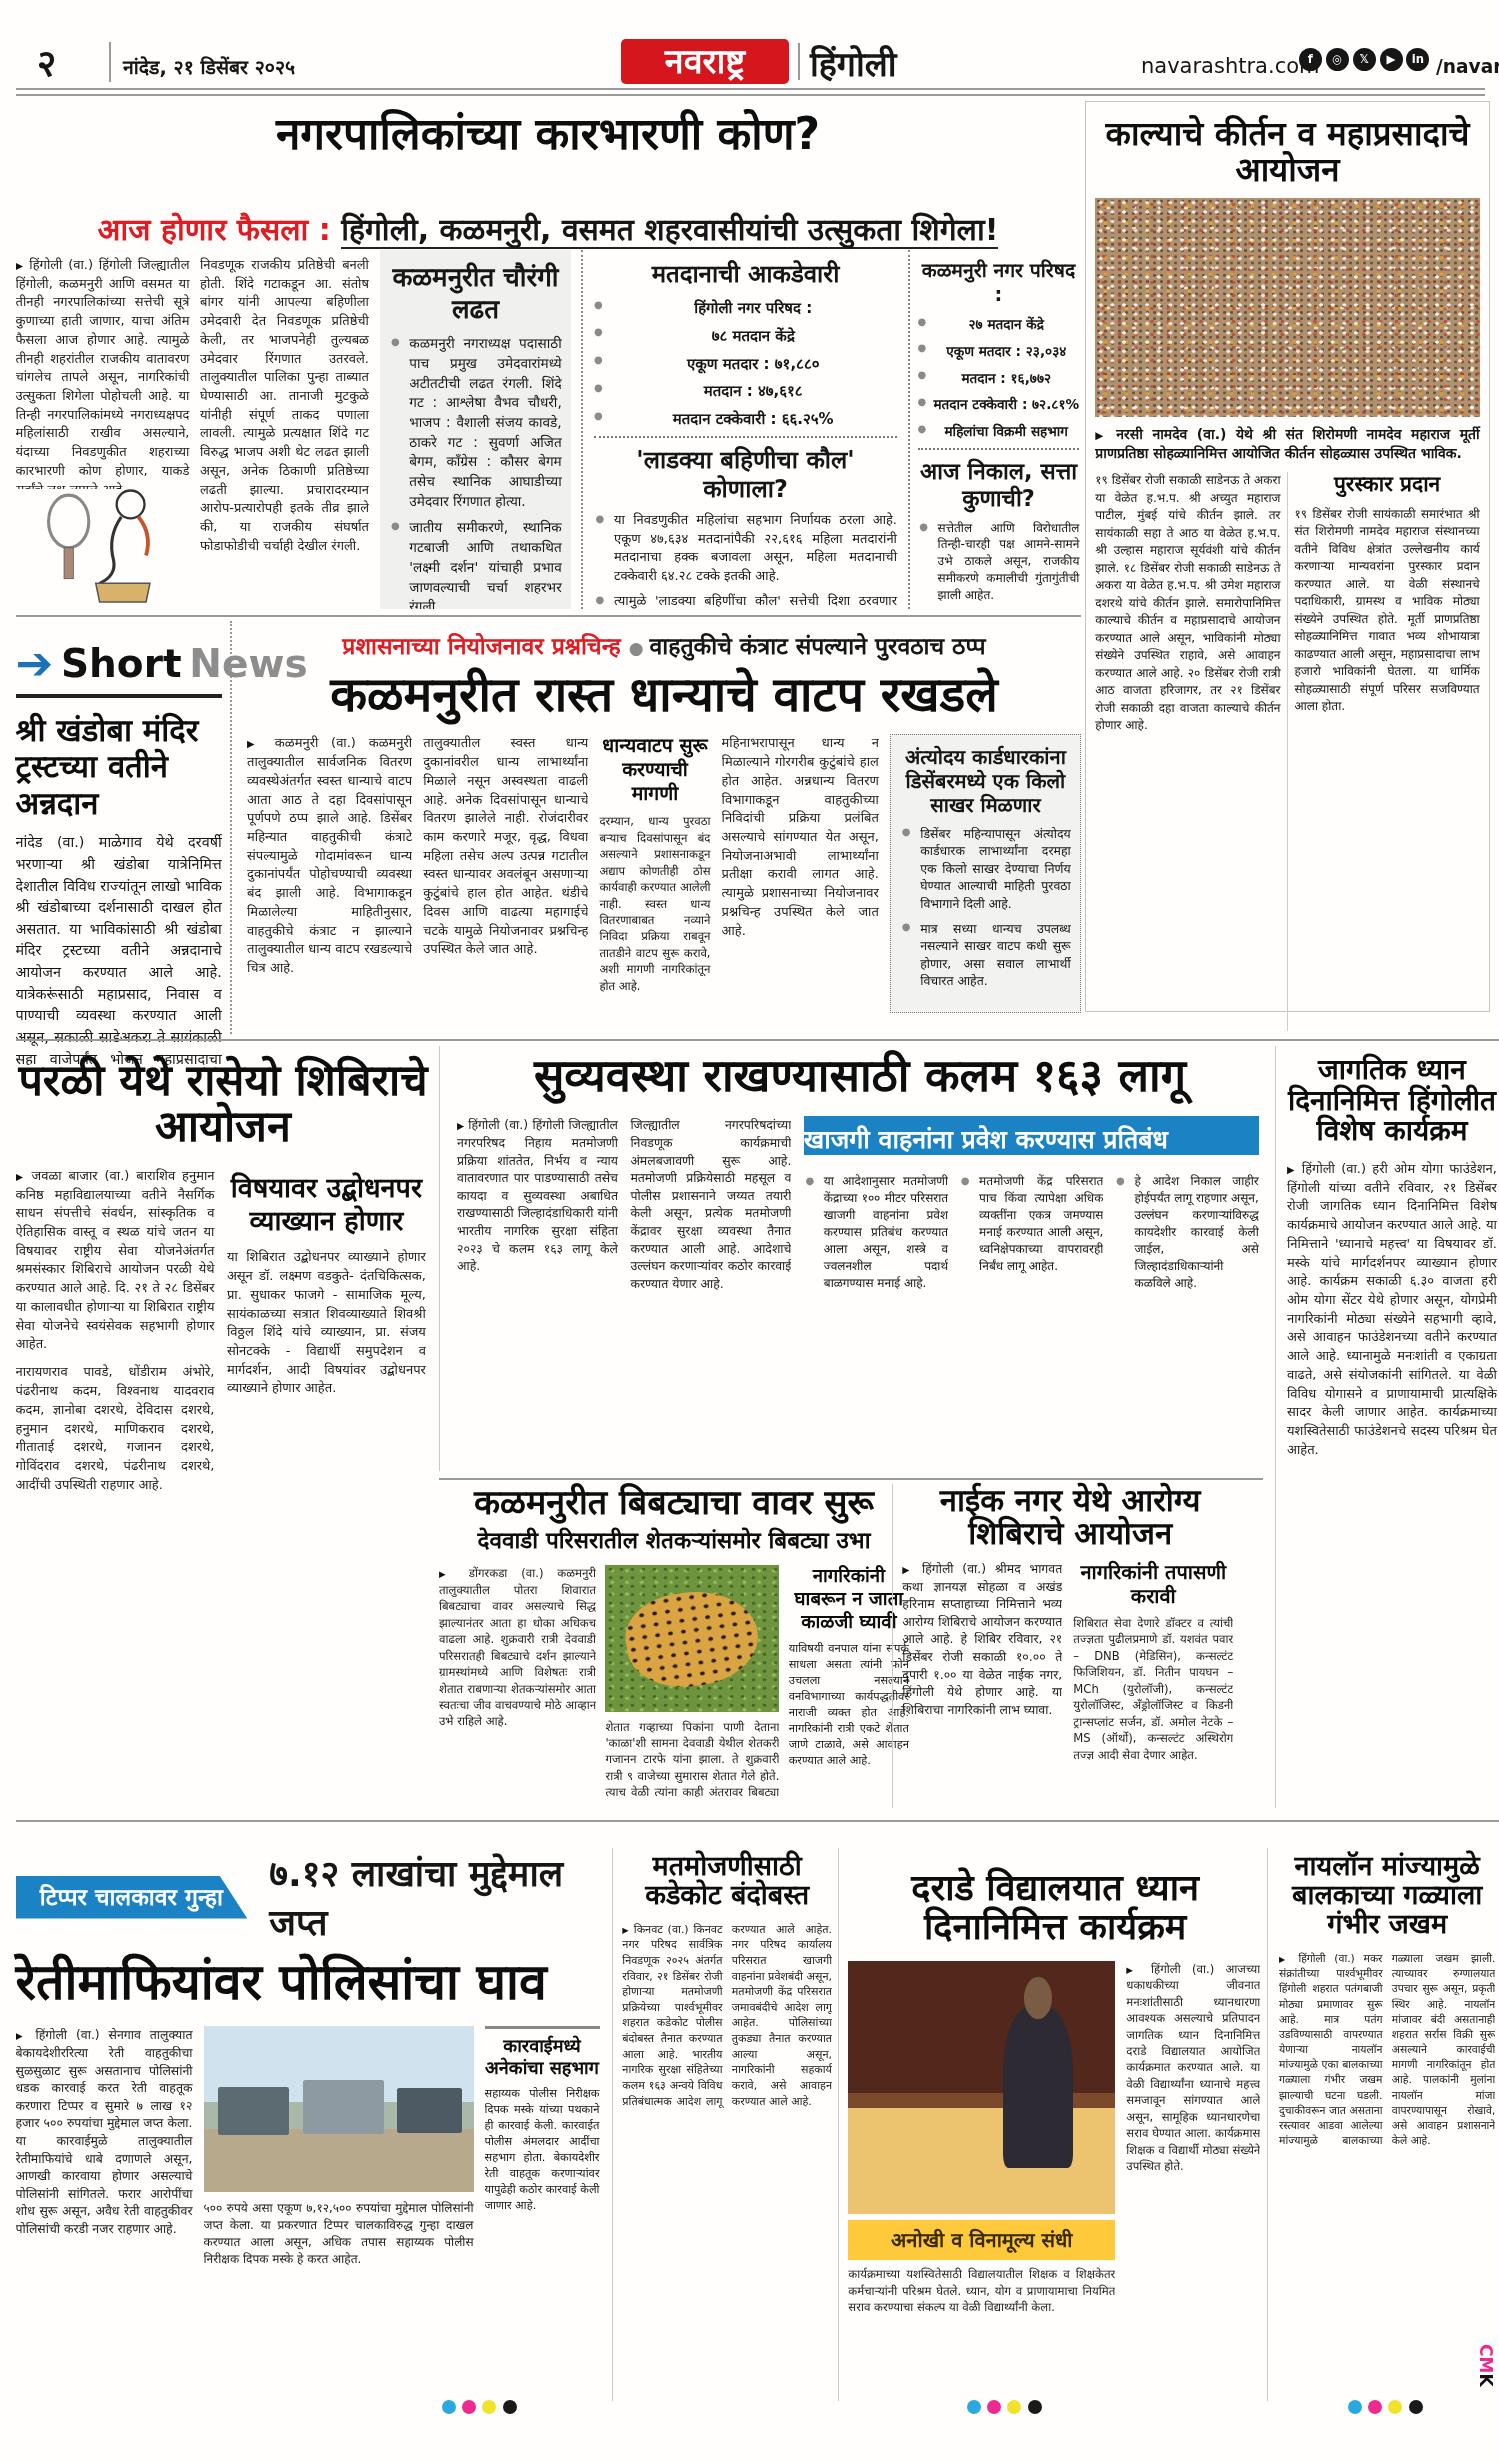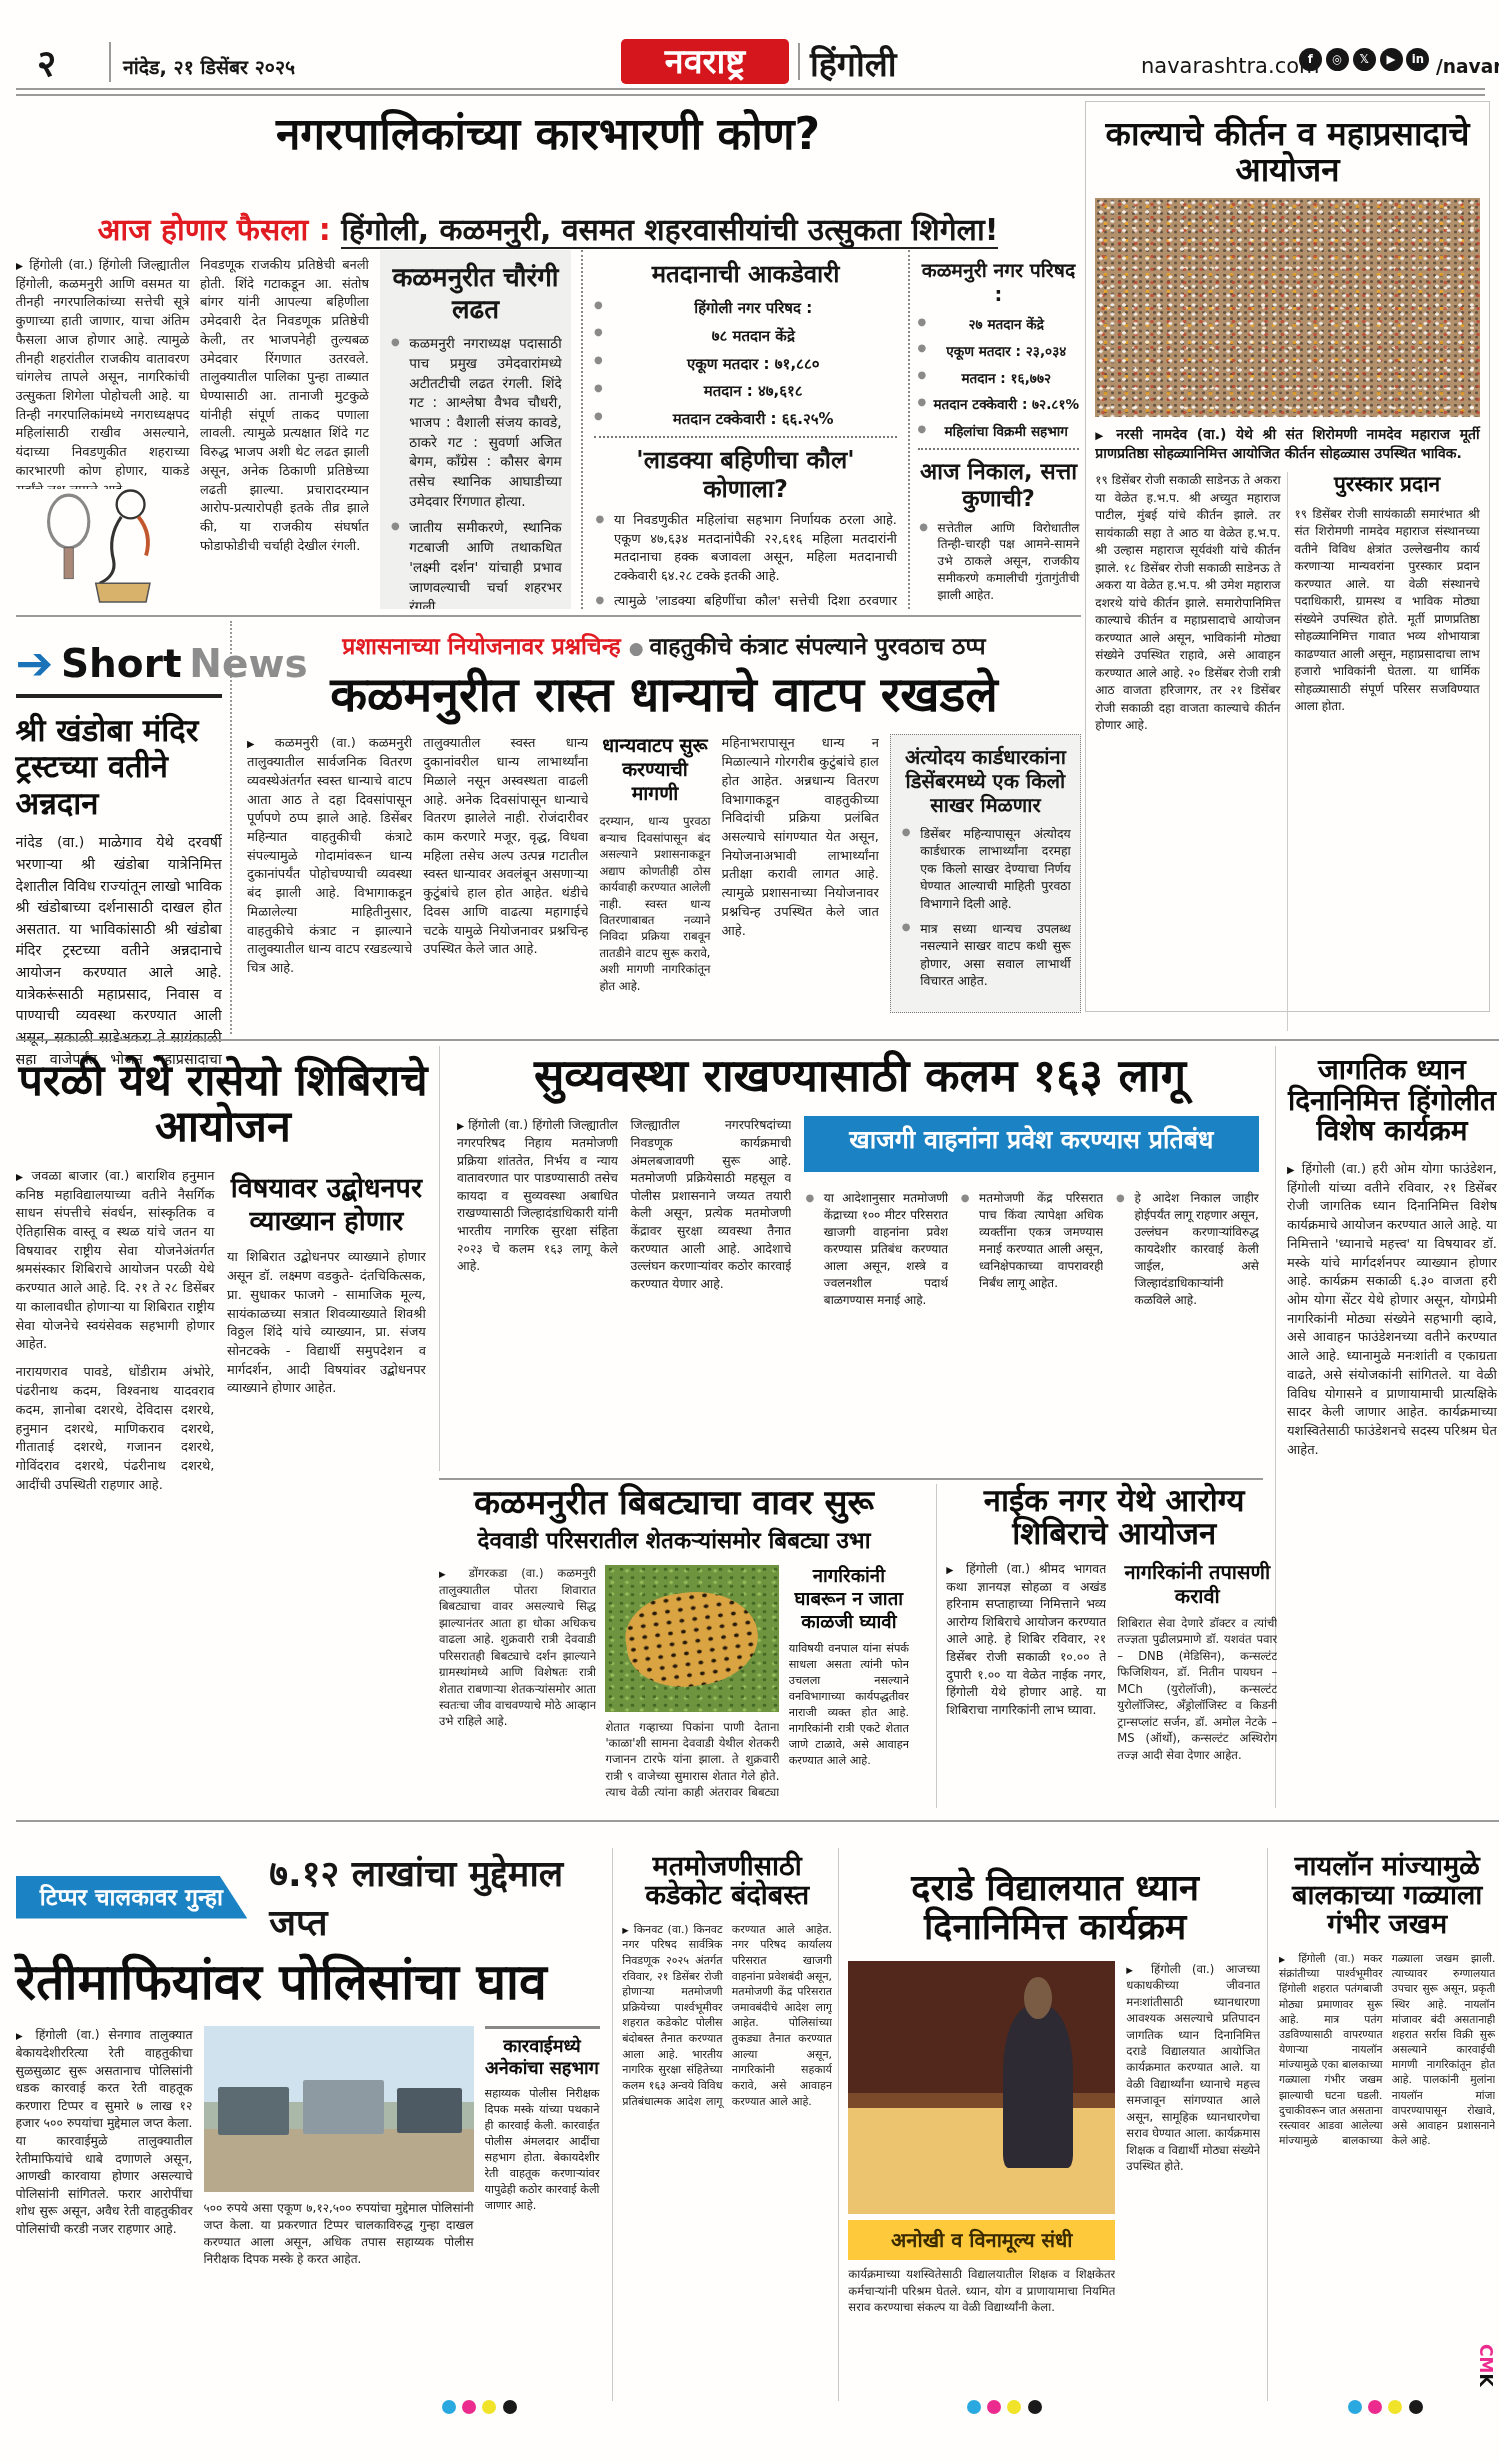--- a/index.html
+++ b/index.html
@@ -174,21 +174,21 @@
     </div>
   </div>
 </div>
 
 <div class="abs" style="left:439px;top:1046px;width:824px;height:425px;border-left:0.8px solid #c9c9c9;padding-left:17px;box-sizing:border-box;">
   <div class="hl c" style="font-size:45px;margin-top:6.2px;">सुव्यवस्था राखण्यासाठी कलम १६३ लागू</div>
   <div style="display:flex;gap:12.4px;margin-top:15.5px;">
     <div class="clip small-txt j byl" style="width:161px;height:326px;font-size:12.4px;">हिंगोली (वा.) हिंगोली जिल्ह्यातील नगरपरिषद निहाय मतमोजणी प्रक्रिया शांततेत, निर्भय व न्याय वातावरणात पार पाडण्यासाठी तसेच कायदा व सुव्यवस्था अबाधित राखण्यासाठी जिल्हादंडाधिकारी यांनी भारतीय नागरिक सुरक्षा संहिता २०२३ चे कलम १६३ लागू केले आहे.</div>
     <div class="clip small-txt j" style="width:161px;height:326px;font-size:12.4px;">जिल्ह्यातील नगरपरिषदांच्या निवडणूक कार्यक्रमाची अंमलबजावणी सुरू आहे. मतमोजणी प्रक्रियेसाठी महसूल व पोलीस प्रशासनाने जय्यत तयारी केली असून, प्रत्येक मतमोजणी केंद्रावर सुरक्षा व्यवस्था तैनात करण्यात आली आहे. आदेशाचे उल्लंघन करणाऱ्यांवर कठोर कारवाई करण्यात येणार आहे.</div>
     <div style="width:455px;">
-      <div style="background:#1b82c4;color:#fff;font-size:25px;font-weight:800;text-align:center;line-height:48px;height:56px;">खाजगी वाहनांना प्रवेश करण्यास प्रतिबंध</div>
+      <div style="background:#1b82c4;color:#fff;font-size:25px;font-weight:800;text-align:left;line-height:48px;height:39px;">खाजगी वाहनांना प्रवेश करण्यास प्रतिबंध</div>
       <div style="display:flex;gap:11px;margin-top:11px;">
         <div class="dot-item j clip" style="width:144px;height:256px;font-size:12px;line-height:1.42;">या आदेशानुसार मतमोजणी केंद्राच्या १०० मीटर परिसरात खाजगी वाहनांना प्रवेश करण्यास प्रतिबंध करण्यात आला असून, शस्त्रे व ज्वलनशील पदार्थ बाळगण्यास मनाई आहे.</div>
         <div class="dot-item j clip" style="width:144px;height:256px;font-size:12px;line-height:1.42;">मतमोजणी केंद्र परिसरात पाच किंवा त्यापेक्षा अधिक व्यक्तींना एकत्र जमण्यास मनाई करण्यात आली असून, ध्वनिक्षेपकाच्या वापरावरही निर्बंध लागू आहेत.</div>
         <div class="dot-item j clip" style="width:144px;height:256px;font-size:12px;line-height:1.42;">हे आदेश निकाल जाहीर होईपर्यंत लागू राहणार असून, उल्लंघन करणाऱ्यांविरुद्ध कायदेशीर कारवाई केली जाईल, असे जिल्हादंडाधिकाऱ्यांनी कळविले आहे.</div>
       </div>
     </div>
   </div>
 </div>
 
 <div class="abs" style="left:1275px;top:1046px;width:225px;height:762px;border-left:0.8px solid #c9c9c9;padding:0 3.1px 0 11px;box-sizing:border-box;">
@@ -209,21 +209,21 @@
           </div>
       <div class="clip small-txt j" style="height:78px;margin-top:6.2px;">शेतात गव्हाच्या पिकांना पाणी देताना 'काळा'शी सामना देववाडी येथील शेतकरी गजानन टारफे यांना झाला. ते शुक्रवारी रात्री ९ वाजेच्या सुमारास शेतात गेले होते. त्याच वेळी त्यांना काही अंतरावर बिबट्या दिसून आला. टारफे यांनी आरडाओरड केल्यामुळे बिबट्या पळून गेला; मात्र या घटनेने संपूर्ण परिसरात खळबळ उडाली आहे.</div>
     </div>
     <div style="width:121px;">
       <div class="subhl" style="font-size:18.6px;margin-bottom:7.8px;">नागरिकांनी घाबरून न जाता काळजी घ्यावी</div>
       <div class="clip j" style="font-size:11.3px;line-height:1.42;height:171px;">याविषयी वनपाल यांना संपर्क साधला असता त्यांनी फोन उचलला नसल्याने वनविभागाच्या कार्यपद्धतीवर नाराजी व्यक्त होत आहे. नागरिकांनी रात्री एकटे शेतात जाणे टाळावे, असे आवाहन करण्यात आले आहे.</div>
     </div>
   </div>
 </div>
 
-<div class="abs" style="left:936px;top:1484px;width:346px;height:324px;border-left:0.8px solid #c9c9c9;padding-left:9.3px;box-sizing:border-box;">
+<div class="abs" style="left:892px;top:1484px;width:346px;height:324px;border-left:0.8px solid #c9c9c9;padding-left:9.3px;box-sizing:border-box;">
   <div class="hl c" style="font-size:31px;">नाईक नगर येथे आरोग्य शिबिराचे आयोजन</div>
   <div style="display:flex;gap:11px;margin-top:9px;">
     <div class="clip small-txt j byl" style="width:160px;height:225px;font-size:12.4px;">हिंगोली (वा.) श्रीमद भागवत कथा ज्ञानयज्ञ सोहळा व अखंड हरिनाम सप्ताहाच्या निमित्ताने भव्य आरोग्य शिबिराचे आयोजन करण्यात आले आहे. हे शिबिर रविवार, २१ डिसेंबर रोजी सकाळी १०.०० ते दुपारी १.०० या वेळेत नाईक नगर, हिंगोली येथे होणार आहे. या शिबिराचा नागरिकांनी लाभ घ्यावा.</div>
     <div style="width:160px;">
       <div class="subhl" style="font-size:20px;margin-bottom:6.2px;">नागरिकांनी तपासणी करावी</div>
       <div class="clip small-txt j" style="height:186px;">शिबिरात सेवा देणारे डॉक्टर व त्यांची तज्ज्ञता पुढीलप्रमाणे डॉ. यशवंत पवार – DNB (मेडिसिन), कन्सल्टंट फिजिशियन, डॉ. नितीन पायघन – MCh (युरोलॉजी), कन्सल्टंट युरोलॉजिस्ट, अँड्रोलॉजिस्ट व किडनी ट्रान्सप्लांट सर्जन, डॉ. अमोल नेटके – MS (ऑर्थो), कन्सल्टंट अस्थिरोग तज्ज्ञ आदी सेवा देणार आहेत.</div>
     </div>
   </div>
 </div>
 

